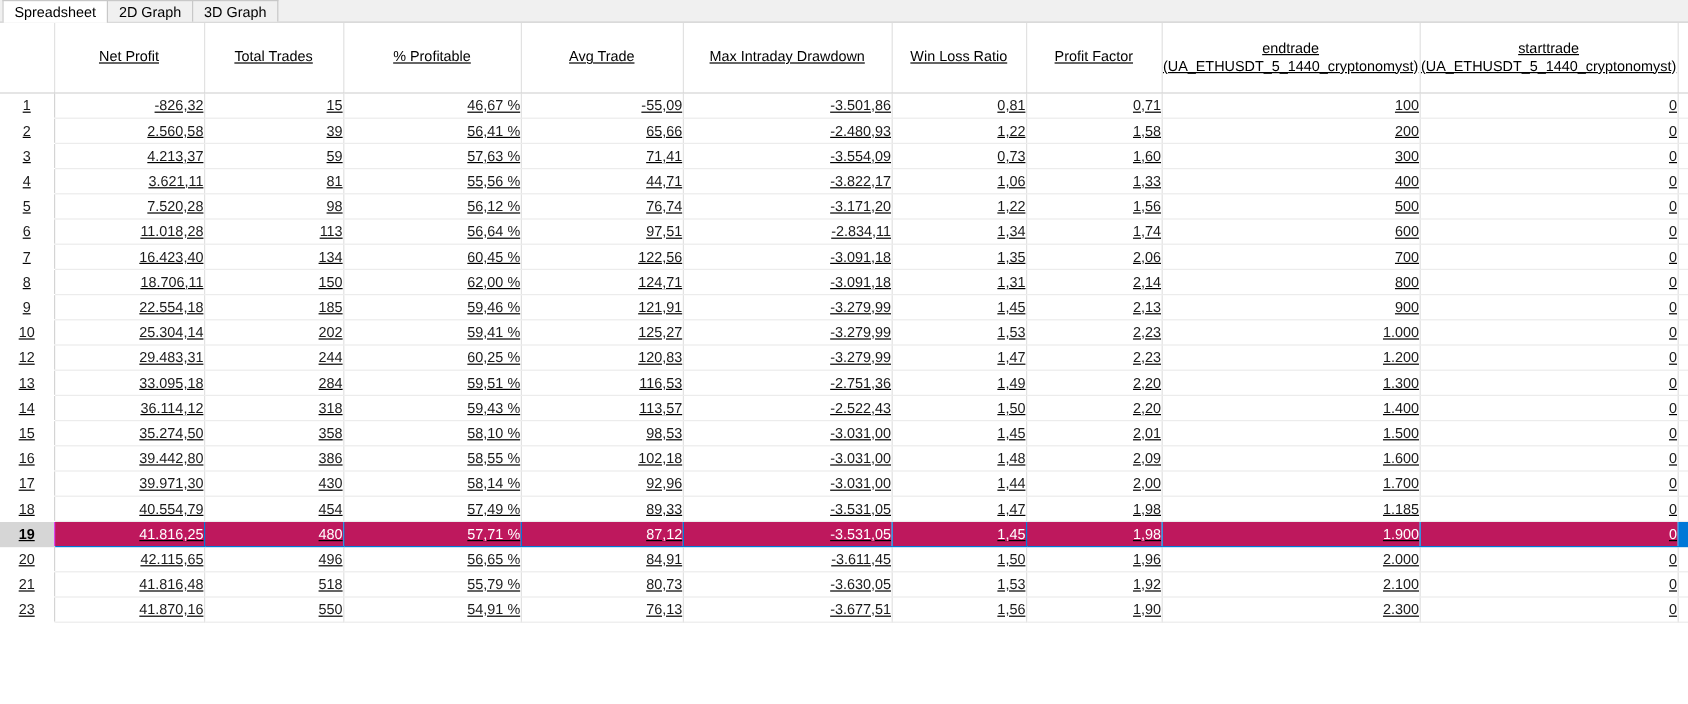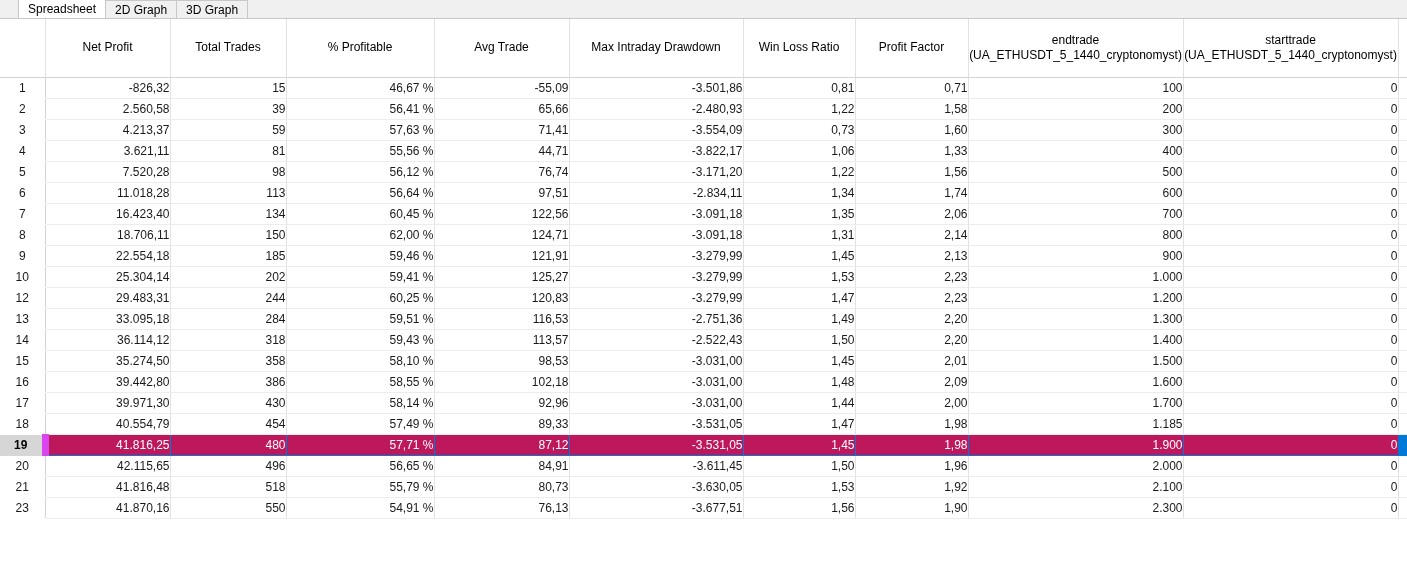--- a/index.html
+++ b/index.html
@@ -15,22 +15,22 @@
     font-size: 12px;
     color: #000000;
   }
 
   
   #tabbar {
     height: 19px;
     background: #f0f0f0;
     border-bottom: 1px solid #c8c8c8;
     display: flex;
-    align-items: flex-end;
-    padding-left: 18px;
+    align-items: center;
+    padding-left: 2px;
     box-sizing: border-box;
   }
   .tab {
     height: 18px;
     line-height: 18px;
     padding: 0 9px;
     font-size: 12px;
     color: #000;
     background: #f0f0f0;
     border: 1px solid #c8c8c8;
@@ -49,20 +49,21 @@
     line-height: 18px;
   }
 
   
   #grid-wrap {
     position: relative;
     width: 1407px;
     height: 568px;
     background: #ffffff;
     overflow: hidden;
+    text-decoration: underline;
   }
   table.grid {
     border-collapse: collapse;
     table-layout: fixed;
     width: 1407px;
     background: #fff;
   }
   table.grid th, table.grid td {
     padding: 0;
     margin: 0;
@@ -122,21 +123,21 @@
   tbody tr.selected td {
     background: #be185d;
     color: #ffffff;
     border-right: 1px solid #0078d7;
     border-bottom: 1px solid #0078d7;
   }
   tbody tr.selected td.rownum {
     background: #d6d6d6;
     color: #000000;
     font-weight: bold;
-    border-right: 7px solid #d946ef;
+    border-right: 1px solid #d946ef;
     border-bottom: 1px solid #d6d6d6;
   }
 
   
   col.c-gutter { width: 45px; }
   col.c-np     { width: 125px; }
   col.c-tt     { width: 116px; }
   col.c-pp     { width: 148px; }
   col.c-at     { width: 135px; }
   col.c-mid    { width: 174px; }

